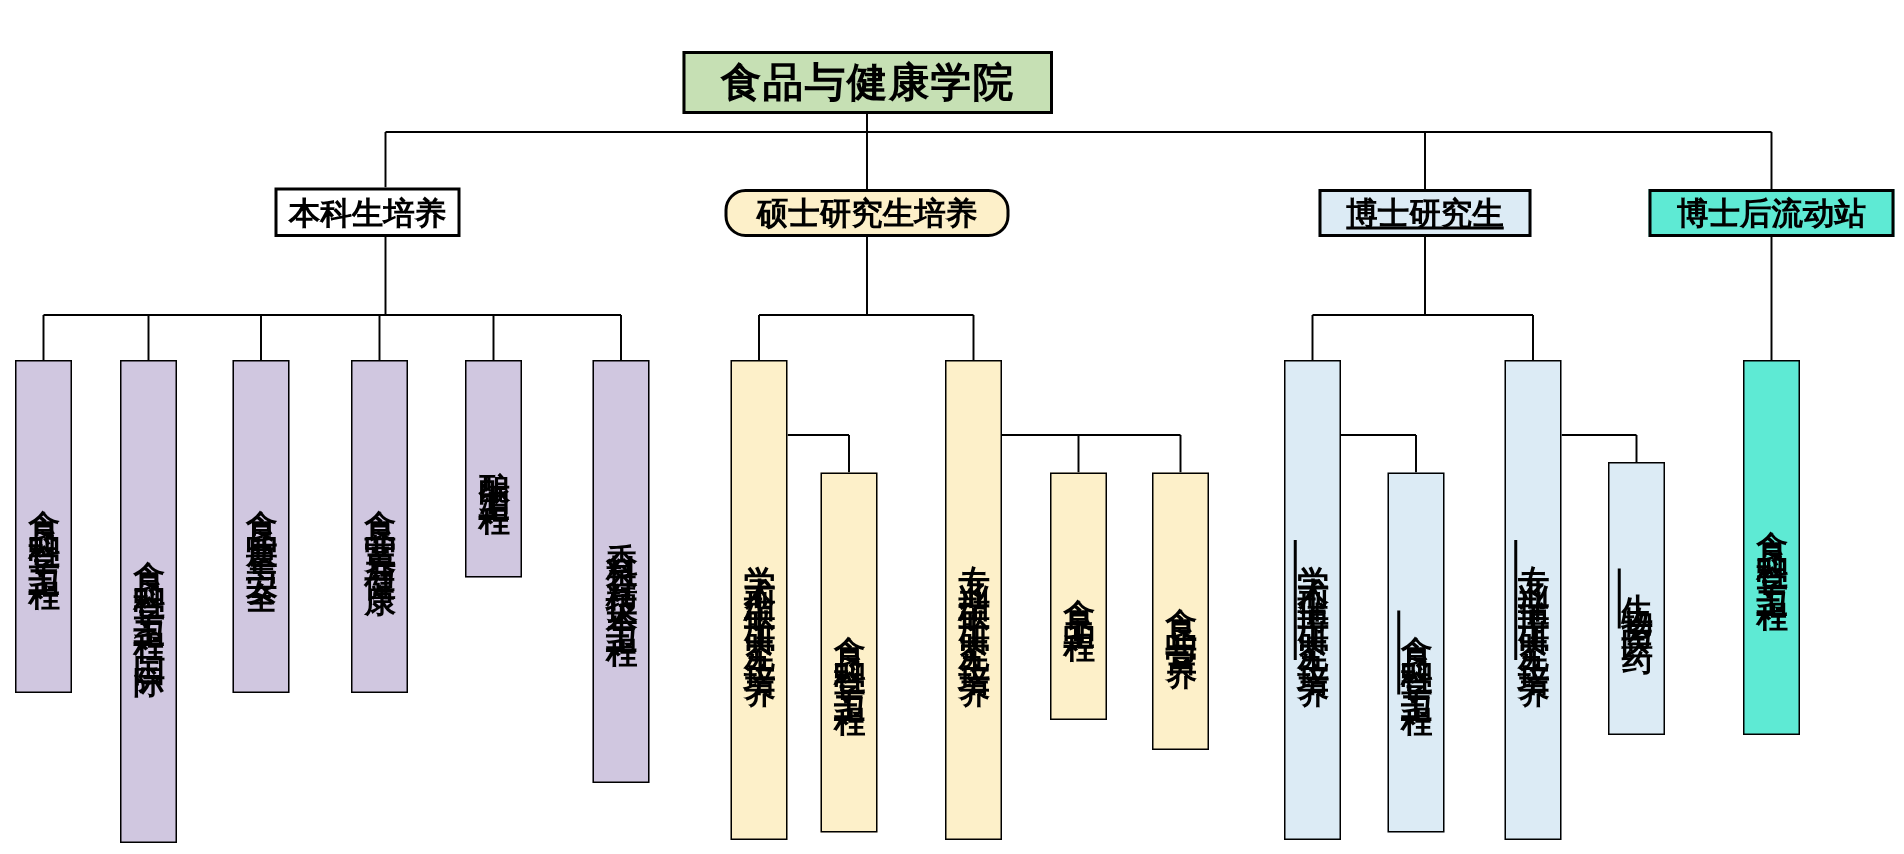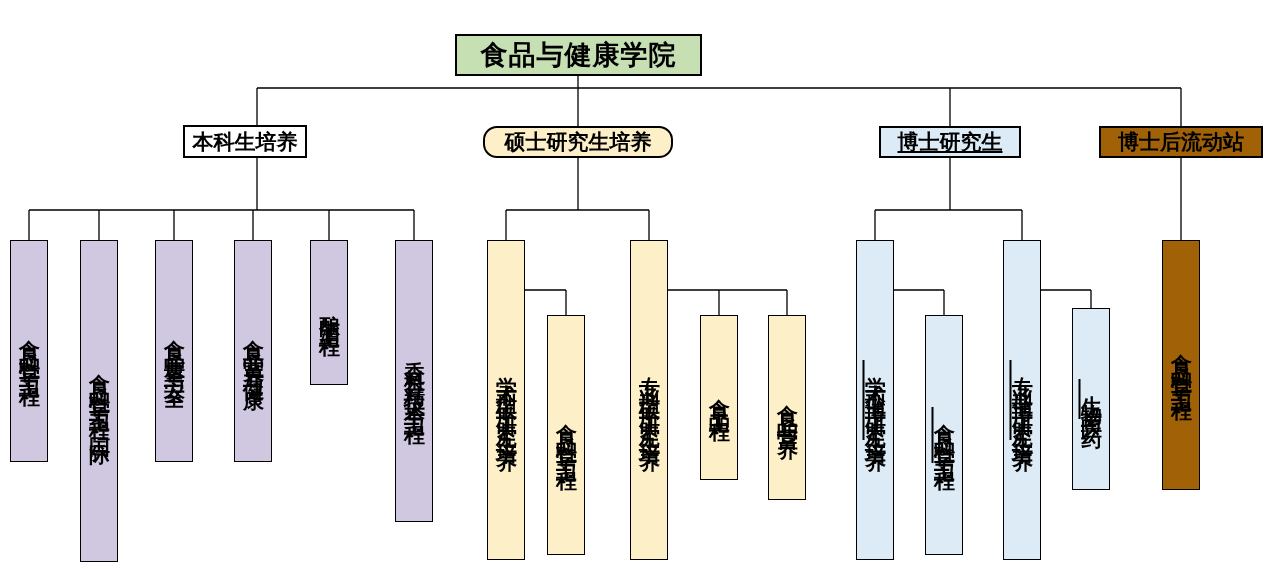--- a/index.html
+++ b/index.html
@@ -54,21 +54,21 @@
     font-size: 21px;
     font-weight: bold;
     letter-spacing: 8px;
     line-height: 1;
     white-space: nowrap;
   }
   .c-green  { background: #c6e0b4; }
   .c-white  { background: #ffffff; }
   .c-yellow { background: #fdf0c9; }
   .c-blue   { background: #dcebf5; text-decoration: underline; }
-  .c-pink   { background: #a16207; }
+  .c-pink   { background: #5eead4; }
   .c-purple { background: #d0c7e0; }
 </style>
 </head>
 <body>
 
 <div class="chart">
 
   <svg class="lines" viewBox="0 0 1269 569" aria-hidden="true">
     <path fill="none" stroke="#000" stroke-width="1.3" d="
       M578 52 V126

